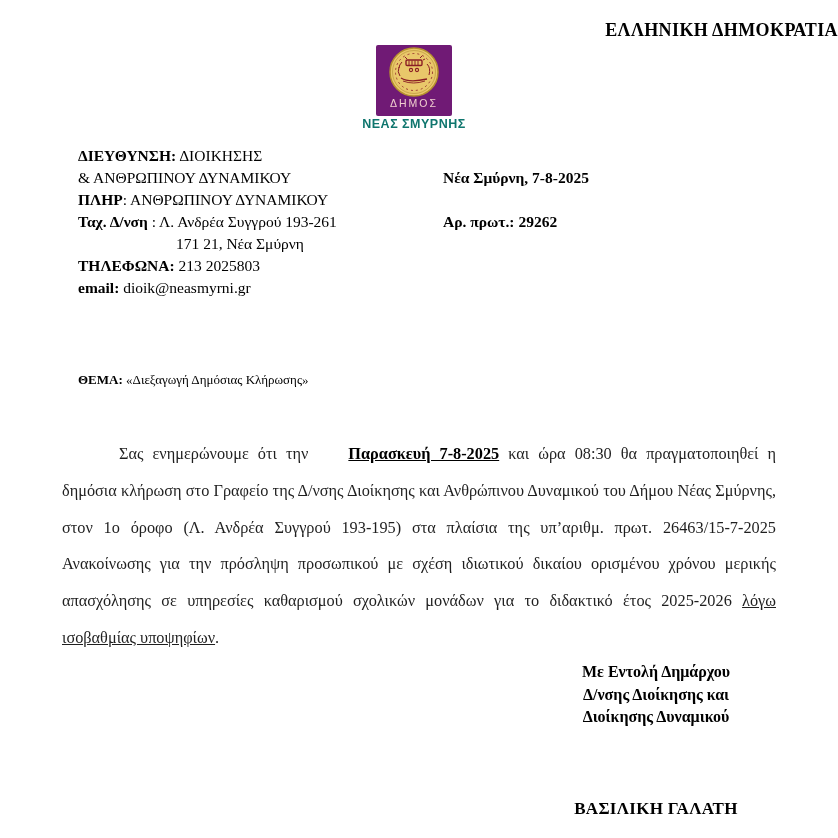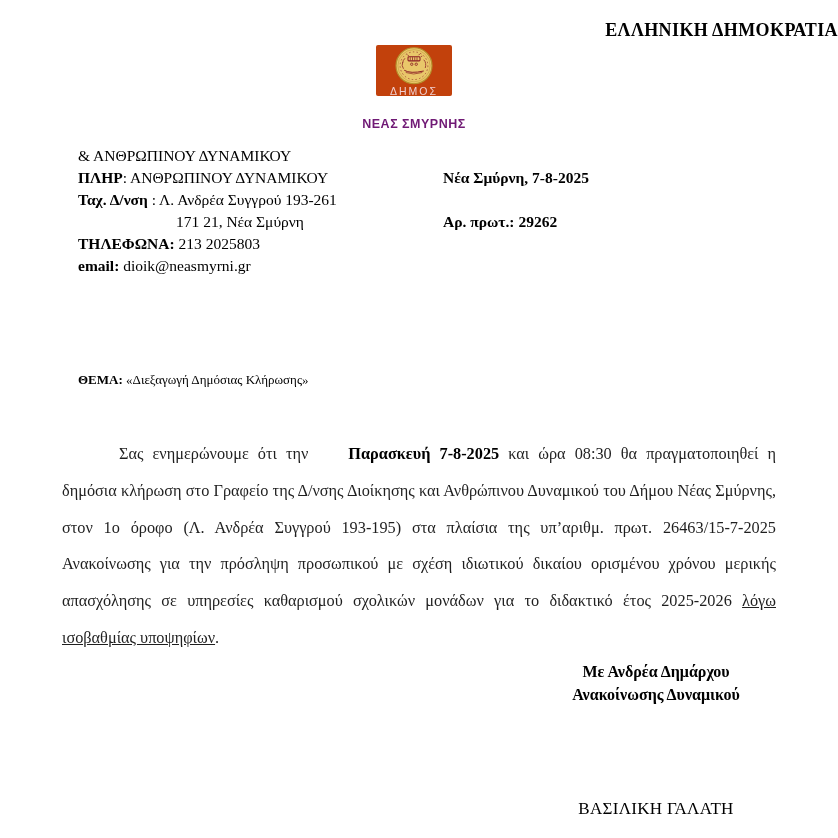--- a/index.html
+++ b/index.html
@@ -9,32 +9,32 @@
     background:#ffffff;
     font-family:"Liberation Serif","DejaVu Serif",serif;
     color:#000;
     overflow:hidden;
   }
   .doc-title{
     position:absolute;top:20px;left:0;width:100%;
     text-align:right;font-weight:bold;font-size:18px;letter-spacing:.4px;
   }
   .logo-square{
-    position:absolute;left:376px;top:45px;width:76px;height:51px;
-    background:#c2410c;border-radius:2px;
+    position:absolute;left:376px;top:45px;width:76px;height:71px;
+    background:#701a75;border-radius:2px;
     display:flex;flex-direction:column;align-items:center;justify-content:flex-start;
   }
   .coin{margin-top:2px;width:50px;height:50px;display:block;}
   .logo-dimos{
     margin-top:1px;font-size:10.5px;letter-spacing:2px;color:#f0cfcf;
     font-family:"Liberation Sans","DejaVu Sans",sans-serif;line-height:1;
   }
   .logo-city{
     position:absolute;left:340px;top:117px;width:148px;text-align:center;
-    font-weight:bold;font-size:12.5px;color:#701a75;letter-spacing:.5px;
+    font-weight:bold;font-size:12.5px;color:#0f766e;letter-spacing:.5px;
     font-family:"Liberation Sans","DejaVu Sans",sans-serif;
   }
   .letterhead-left{
     position:absolute;left:78px;top:145px;width:360px;
     font-size:15.5px;line-height:22px;white-space:nowrap;
   }
   .lh-line .lbl{font-weight:bold;}
   .lh-line.indented{padding-left:98px;}
   .letterhead-right{
     position:absolute;left:443px;top:145px;width:330px;
@@ -44,29 +44,29 @@
   .lh-protocol{position:absolute;top:68px;left:0;text-align:center;}
   .subject{
     position:absolute;left:78px;top:372px;width:700px;font-size:13px;
   }
   .subject .lbl{font-weight:bold;}
   .body-par{
     position:absolute;left:62px;top:436px;width:714px;
     font-size:16.3px;line-height:36.8px;text-align:justify;
     text-indent:57px;color:#1f1f1f;
   }
-  .bold-underline{font-weight:bold;color:#000;margin-left:31px;}
+  .bold-underline{font-weight:bold;text-decoration:underline;color:#000;margin-left:31px;}
   .underline{text-decoration:underline;}
   .signature-block{
     position:absolute;left:540px;top:661px;width:232px;
     text-align:center;font-weight:bold;font-size:16px;line-height:22.5px;
   }
   .signer-name{
     position:absolute;left:540px;top:799px;width:232px;
-    text-align:center;font-weight:normal;font-size:17px;letter-spacing:.3px;
+    text-align:center;font-weight:bold;font-size:17px;letter-spacing:.3px;
   }
 </style>
 </head>
 <body>
 
 <div class="page">
 
   <div class="doc-title">ΕΛΛΗΝΙΚΗ ΔΗΜΟΚΡΑΤΙΑ</div>
 
   <div class="logo-square">
@@ -85,20 +85,21 @@
       <path d="M14 34 q10 4 22 0" fill="none" stroke="#8a1d24" stroke-width="0.9"></path>
       <path d="M10 20 q-2 5 1 9 M13 15 q-3 3 -3 6" fill="none" stroke="#8a1d24" stroke-width="1"></path>
       <path d="M38 17 q4 4 2 11" fill="none" stroke="#8a1d24" stroke-width="1"></path>
       <path d="M16 10 l2 2 M33 9 l-2 2 M36 12 l-2 1" fill="none" stroke="#8a1d24" stroke-width="1"></path>
     </svg>
     <div class="logo-dimos">ΔΗΜΟΣ</div>
   </div>
   <div class="logo-city">ΝΕΑΣ ΣΜΥΡΝΗΣ</div>
 
   <div class="letterhead-left">
+    <div class="lh-line"><span class="lbl">ΔΙΕΥΘΥΝΣΗ:</span><span> ΔΙΟΙΚΗΣΗΣ</span></div>
     <div class="lh-line"><span>&amp; ΑΝΘΡΩΠΙΝΟΥ ΔΥΝΑΜΙΚΟΥ</span></div>
     <div class="lh-line"><span class="lbl">ΠΛΗΡ</span><span>: ΑΝΘΡΩΠΙΝΟΥ ΔΥΝΑΜΙΚΟΥ</span></div>
     <div class="lh-line"><span class="lbl">Ταχ. Δ/νση</span><span>  : Λ. Ανδρέα Συγγρού 193-261</span></div>
     <div class="lh-line indented"><span>171 21, Νέα Σμύρνη</span></div>
     <div class="lh-line"><span class="lbl">ΤΗΛΕΦΩΝΑ:</span><span> 213 2025803</span></div>
     <div class="lh-line"><span class="lbl">email:</span><span> dioik@neasmyrni.gr</span></div>
   </div>
 
   <div class="letterhead-right">
     <div class="lh-date">Νέα Σμύρνη, 7-8-2025</div>
@@ -107,19 +108,20 @@
 
   <div class="subject">
     <span class="lbl">ΘΕΜΑ:</span><span> «Διεξαγωγή Δημόσιας Κλήρωσης»</span>
   </div>
 
   <div class="body-par">
     <span>Σας ενημερώνουμε ότι την </span><span class="bold-underline">Παρασκευή 7-8-2025</span><span> και ώρα 08:30 θα πραγματοποιηθεί η δημόσια κλήρωση στο Γραφείο της Δ/νσης Διοίκησης και Ανθρώπινου Δυναμικού του Δήμου Νέας Σμύρνης, στον 1ο όροφο (Λ. Ανδρέα Συγγρού 193-195) στα πλαίσια της υπ’αριθμ. πρωτ. 26463/15-7-2025 Ανακοίνωσης για την πρόσληψη προσωπικού με σχέση ιδιωτικού δικαίου ορισμένου χρόνου μερικής απασχόλησης σε υπηρεσίες καθαρισμού σχολικών μονάδων για το διδακτικό έτος 2025-2026 </span><span class="underline">λόγω ισοβαθμίας υποψηφίων</span><span>.</span>
   </div>
 
   <div class="signature-block">
-    <div>Με Ανδρέα Δημάρχου</div>
-    <div>Ανακοίνωσης Δυναμικού</div>
+    <div>Με Εντολή Δημάρχου</div>
+    <div>Δ/νσης Διοίκησης και</div>
+    <div>Διοίκησης Δυναμικού</div>
   </div>
 
   <div class="signer-name">ΒΑΣΙΛΙΚΗ ΓΑΛΑΤΗ</div>
 
 </div>
 
 </body></html>

